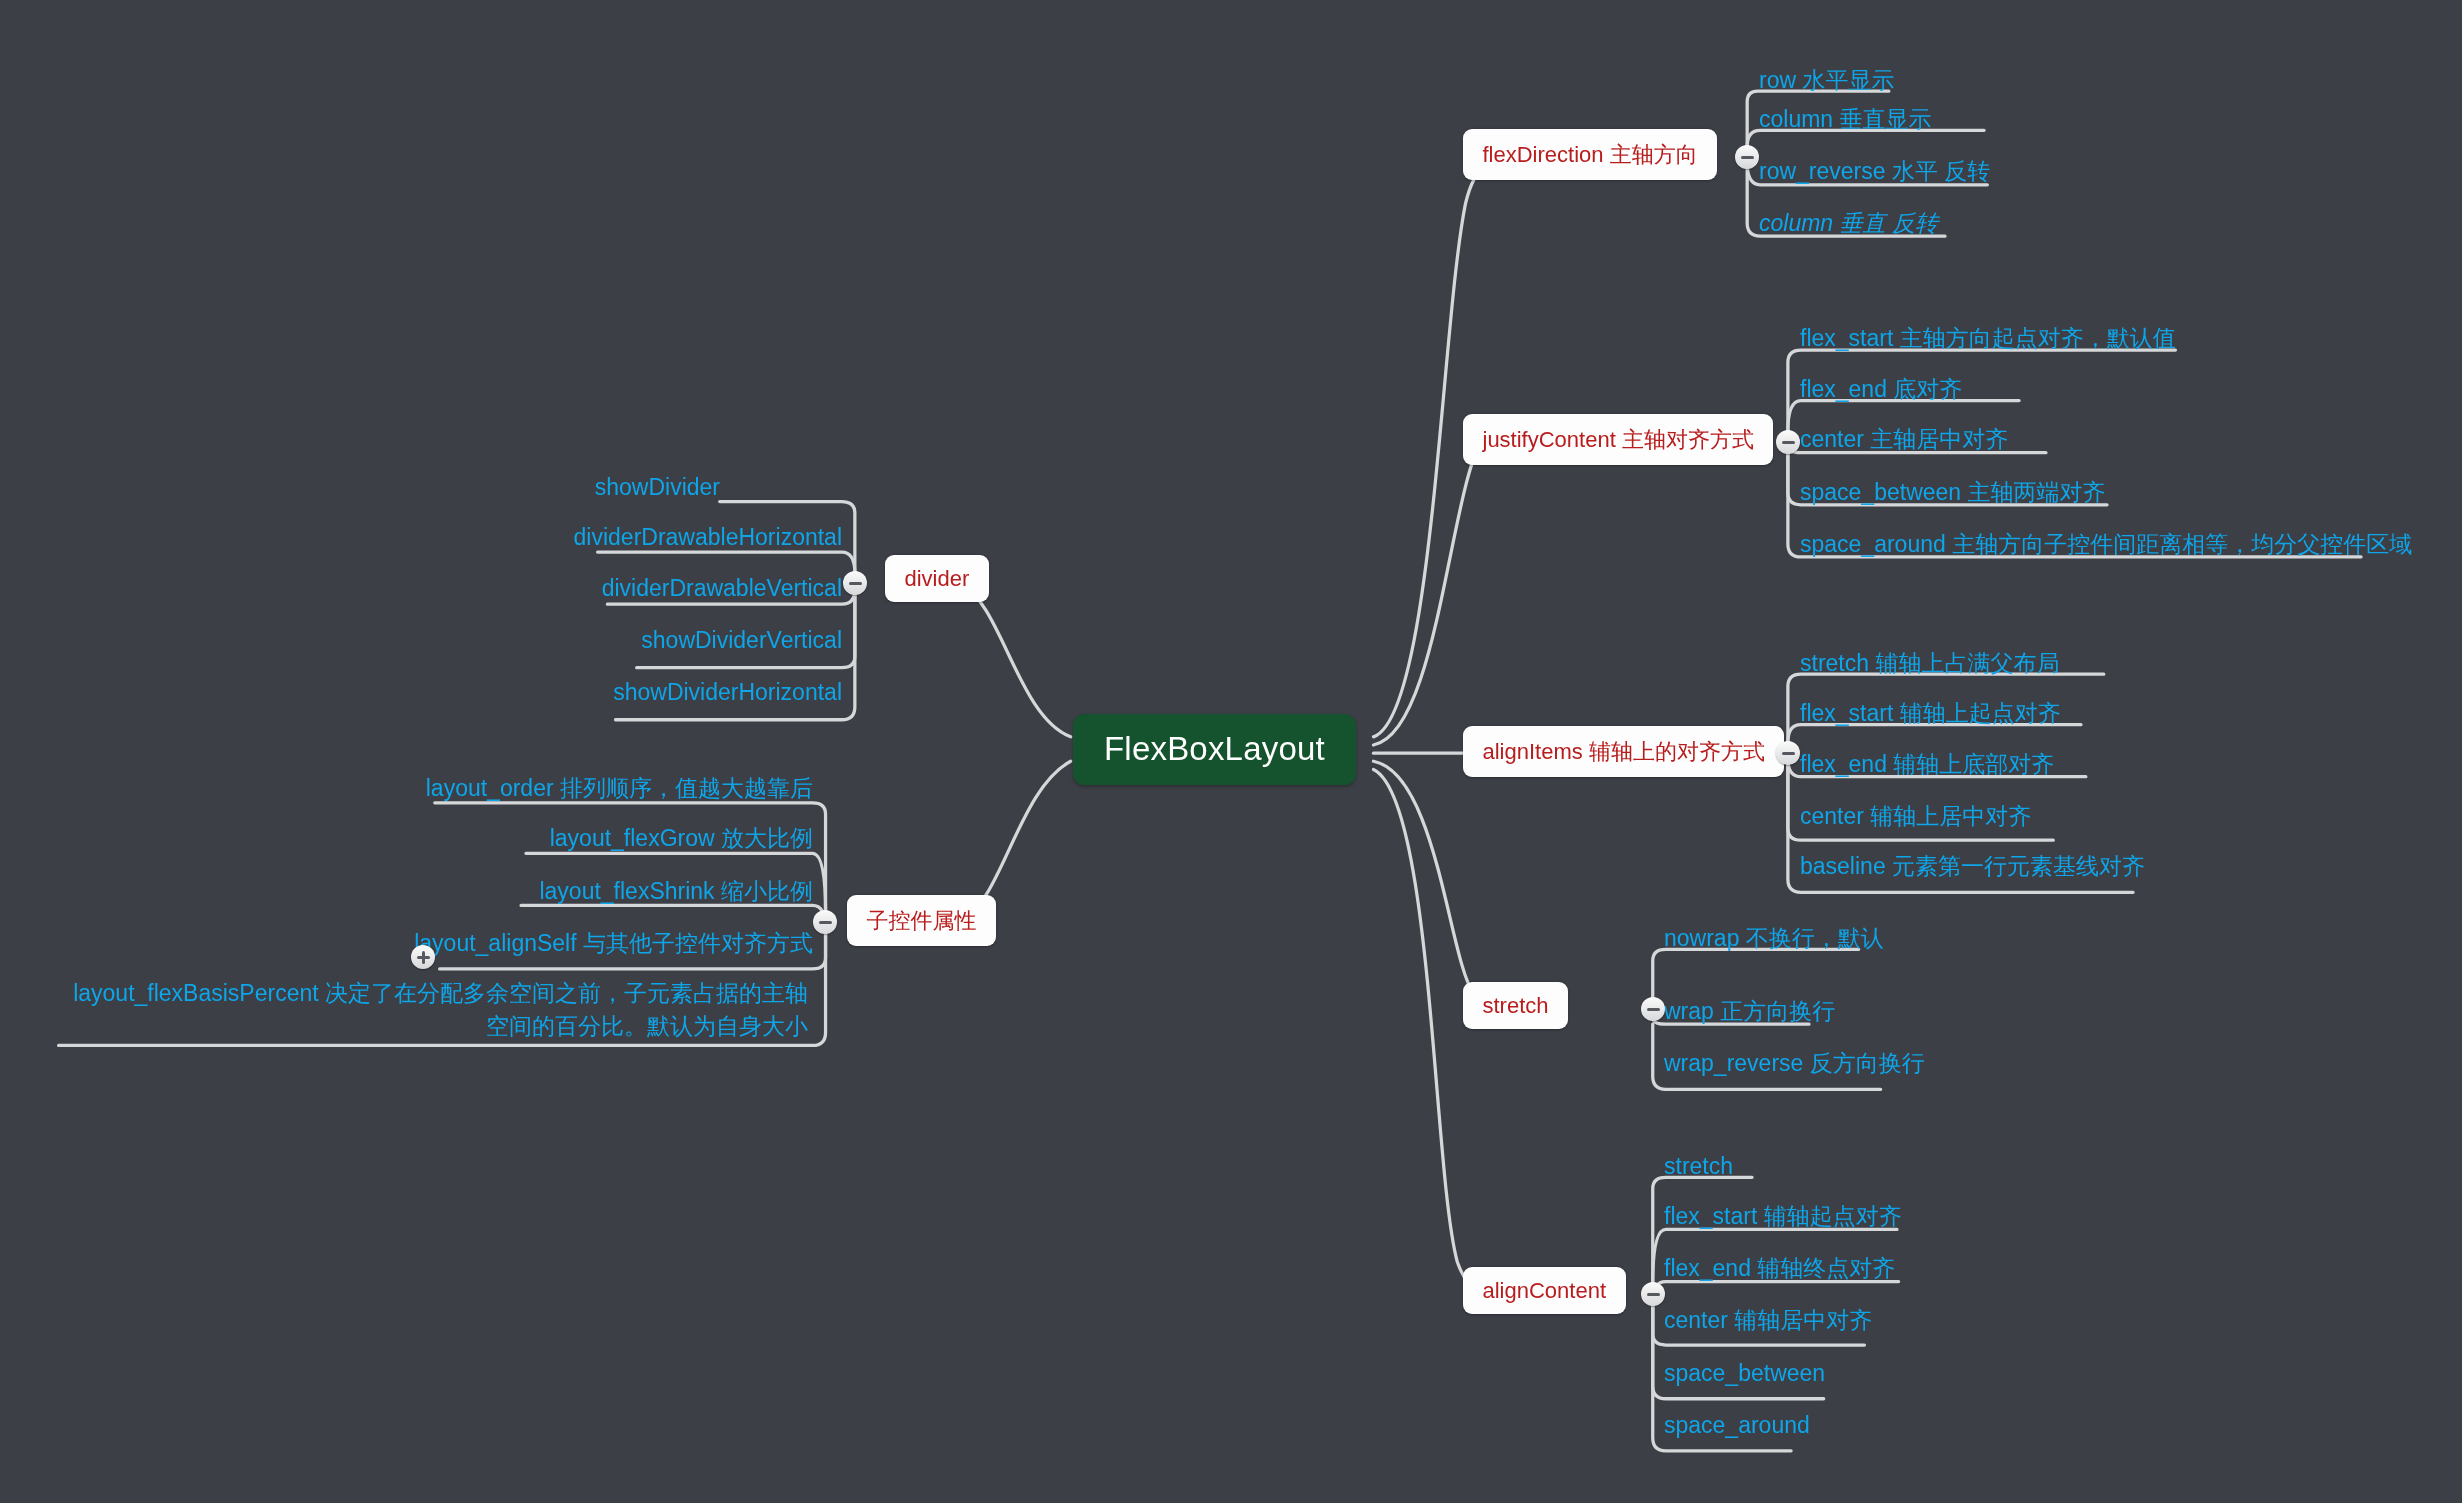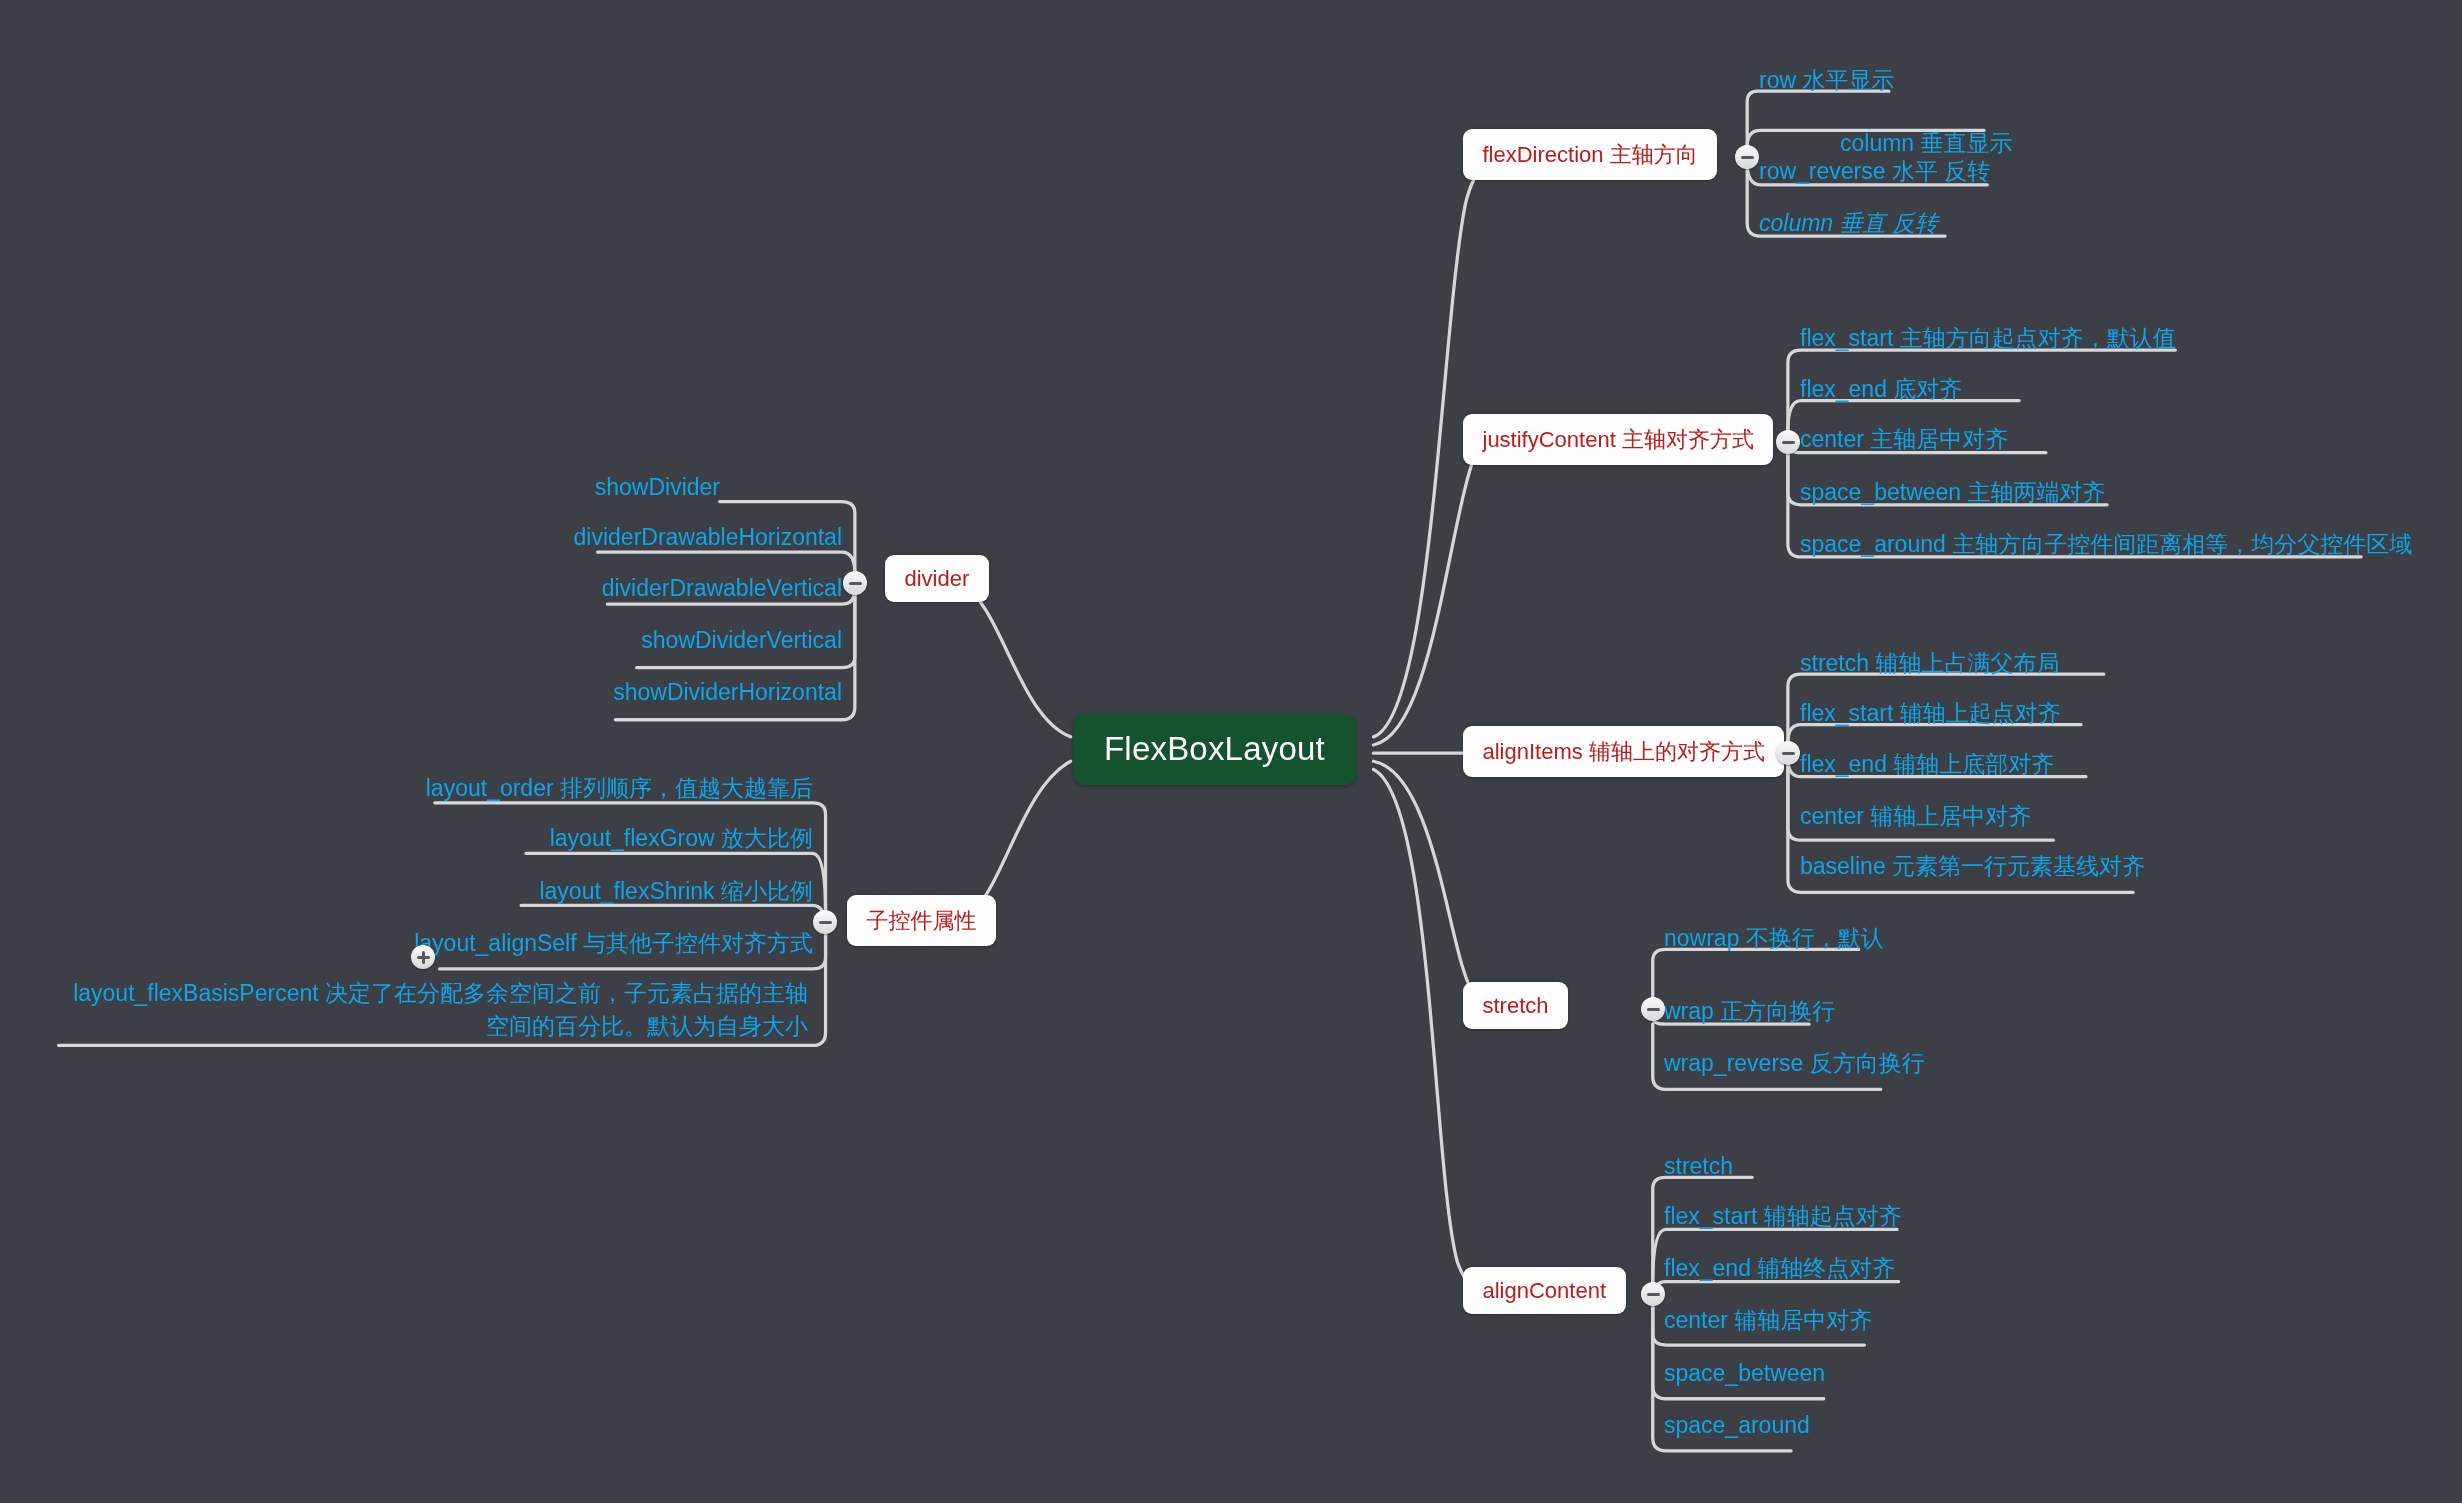--- a/index.html
+++ b/index.html
@@ -172,21 +172,21 @@
   </div>
   <div class="toggle" style="left:843px;top:571px;"></div>
 
   <div class="branch-node" style="left:847px;top:895px;">
     <span>子控件属性</span>
   </div>
   <div class="toggle" style="left:813px;top:910px;"></div>
 
   <div class="leaf right-side" style="left:1759px;top:64px;">
     <span>row 水平显示</span></div>
-  <div class="leaf right-side" style="left:1840px;top:103px;margin-top:24px;">
+  <div class="leaf right-side" style="left:1759px;top:103px;">
     <span>column 垂直显示</span></div>
   <div class="leaf right-side" style="left:1759px;top:155px;">
     <span>row_reverse 水平 反转</span></div>
   <div class="leaf right-side" style="left:1759px;top:207px;font-style:italic;">
     <span>column 垂直 反转</span></div>
 
   <div class="leaf right-side" style="left:1800px;top:322px;">
     <span>flex_start 主轴方向起点对齐，默认值</span></div>
   <div class="leaf right-side" style="left:1800px;top:373px;">
     <span>flex_end 底对齐</span></div>

